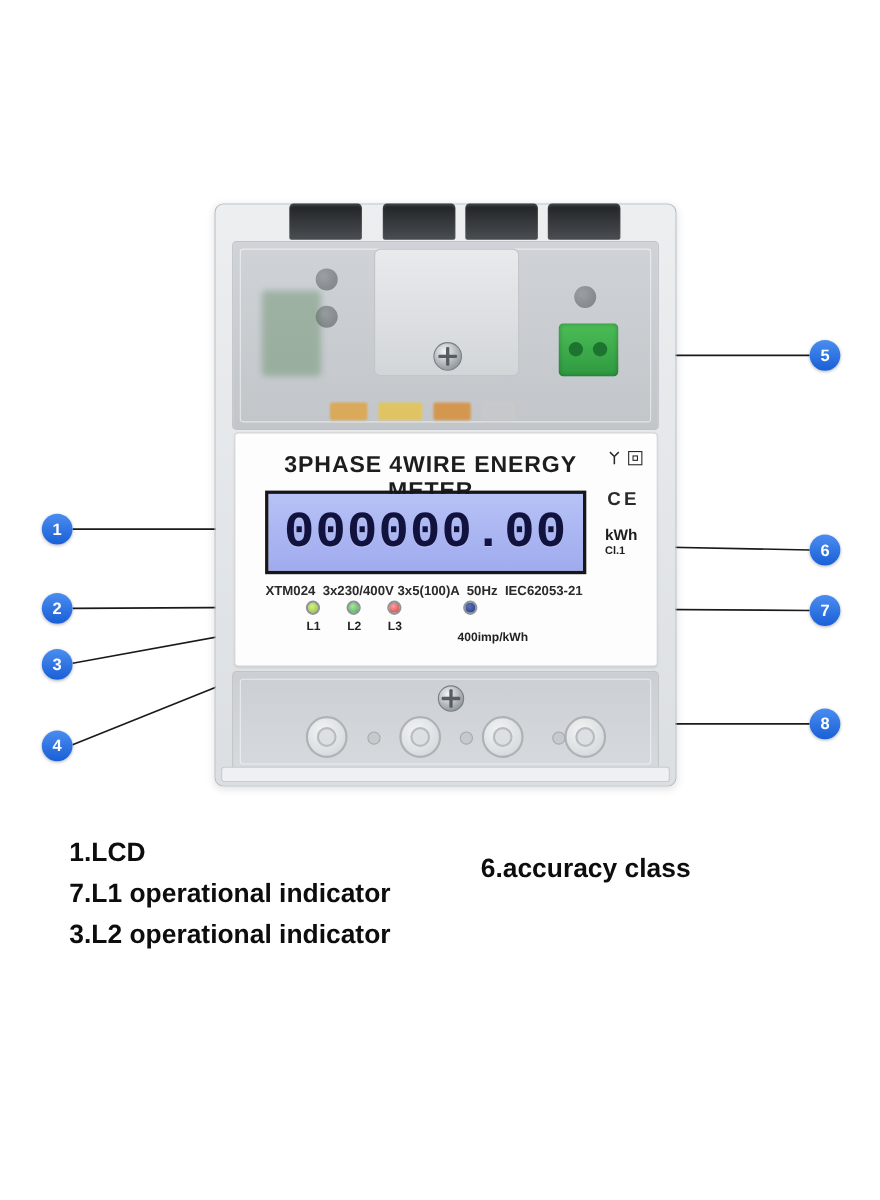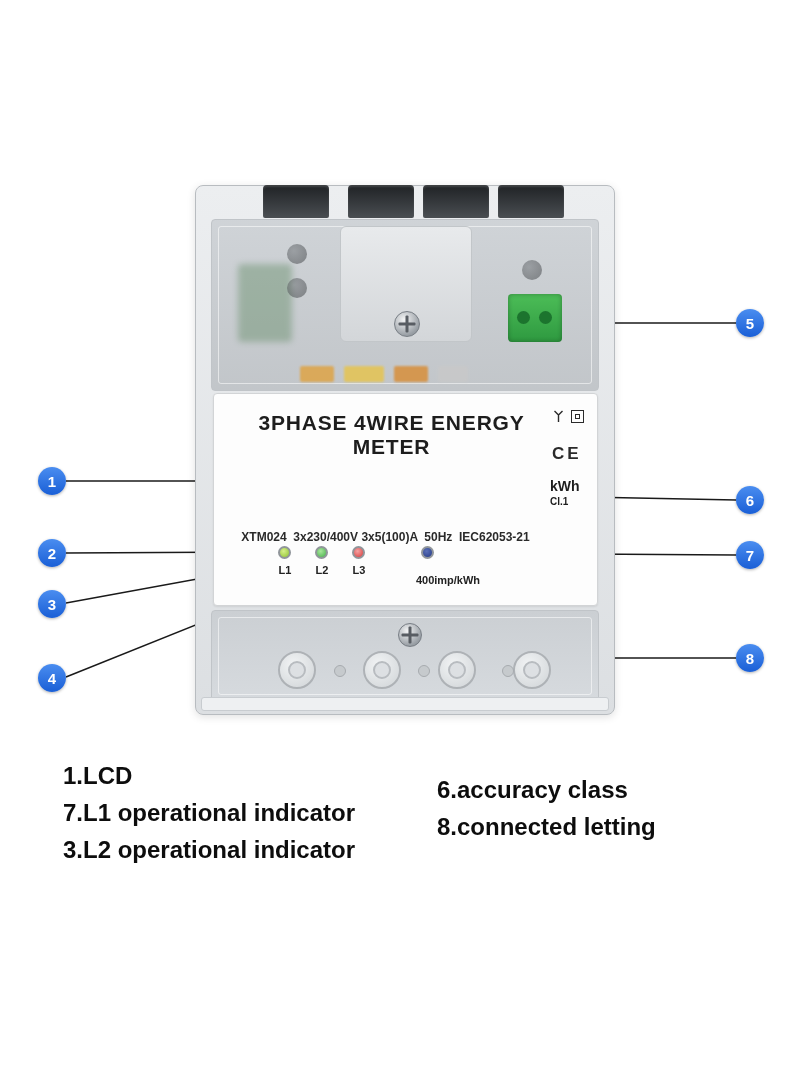--- a/index.html
+++ b/index.html
@@ -219,20 +219,23 @@
       <div class="face-title">3PHASE 4WIRE ENERGY METER</div>
       <div class="title-icons">
         <svg width="13" height="13" viewBox="0 0 13 13">
           <path d="M6.5 12 V5 M6.5 5 L2.5 1 M6.5 5 L10.5 1" stroke="#2a2a2a" stroke-width="1.4" fill="none"></path>
         </svg>
         <span class="icon-dsq">
           <span class="icon-dsq-inner"></span>
         </span>
       </div>
 
+      <div class="lcd">
+        <span class="lcd-digits">000000.00</span>
+      </div>
 
       <div class="ce-mark">CE</div>
       <div class="unit">kWh</div>
       <div class="acc-class">Cl.1</div>
       <div class="spec-line">XTM024  3x230/400V 3x5(100)A  50Hz  IEC62053-21</div>
 
       <span class="led led-l1"></span>
       <span class="led led-l2"></span>
       <span class="led led-l3"></span>
       <span class="led led-pulse"></span>
@@ -280,16 +283,15 @@
       <span>8</span>
     </div>
 
   <div class="legend-col legend-left">
     <div>1.LCD</div>
     <div>7.L1 operational indicator</div>
     <div>3.L2 operational indicator</div>
   </div>
   <div class="legend-col legend-right">
     <div>6.accuracy class</div>
-    <div>8.connected letting</div>
   </div>
 
 </div>
 
 </body></html>

